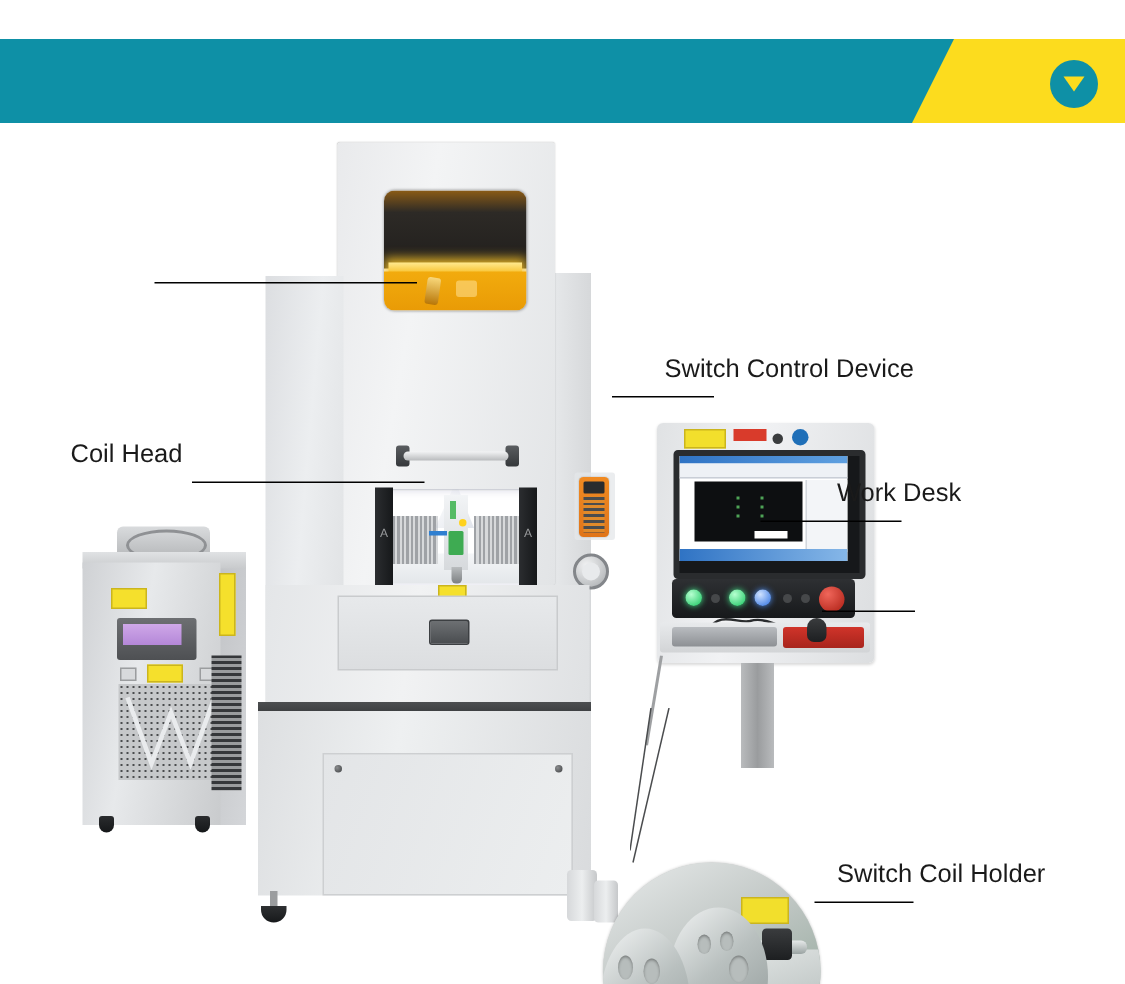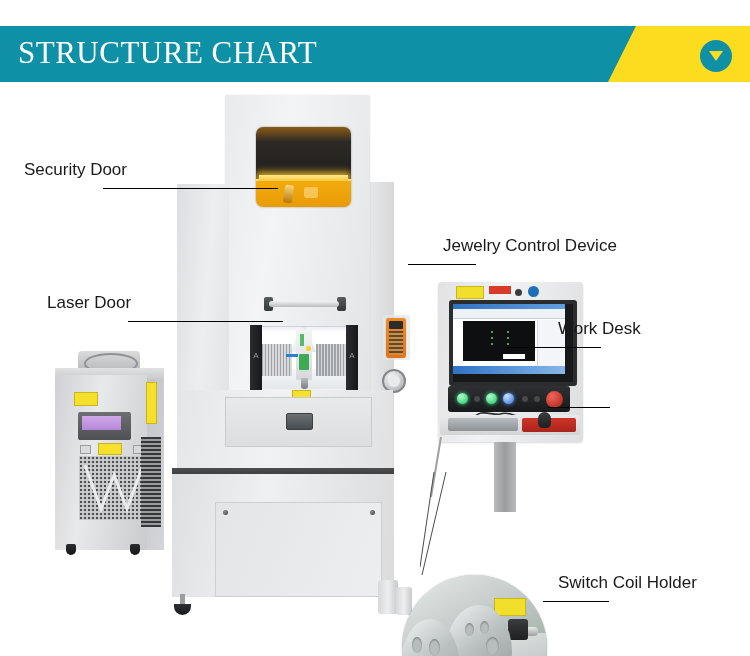--- a/index.html
+++ b/index.html
@@ -224,21 +224,20 @@
   .callout{position:absolute;font-family:"Liberation Sans", sans-serif;
     font-size:17px;color:#1a1a1a;white-space:nowrap;}
   .leader{position:absolute;background:#000000;height:1px;}
 </style>
 </head>
 <body>
 
 <div id="banner">
   <div class="bnr-yellow"></div>
   <div class="bnr-teal"></div>
-  <div id="banner-title">STRUCTURE CHART</div>
 </div>
 <div id="banner-badge">
   <div class="tri"></div>
 </div>
 
 <div id="stage">
 
   <div>
     <div class="chl-fan"></div>
     <div class="chl-fan-ring"></div>
@@ -389,27 +388,26 @@
     <div class="ins-disc" style="left:-2px;top:44px;width:60px;height:100px;"></div>
     <div class="ins-hole" style="left:10px;top:62px;width:10px;height:16px;"></div>
     <div class="ins-hole" style="left:27px;top:64px;width:11px;height:17px;"></div>
 
   </div>
   <svg style="position:absolute;left:420px;top:390px;width:30px;height:105px;">
     <path d="M26,0 L2,103" stroke="#4a4c4e" stroke-width="1" fill="none"></path>
     <path d="M14,0 L0,95" stroke="#4a4c4e" stroke-width="1" fill="none"></path>
   </svg>
 
-  <div class="callout" style="left:24px;top:78px;">Security Door</div>
   <div class="leader" style="left:103px;top:106px;width:175px;"></div>
 
-  <div class="callout" style="left:47px;top:211px;">Laser Door</div>
+  <div class="callout" style="left:47px;top:211px;">Coil Head</div>
   <div class="leader" style="left:128px;top:239px;width:155px;"></div>
 
-  <div class="callout" style="left:443px;top:154px;">Jewelry Control Device</div>
+  <div class="callout" style="left:443px;top:154px;">Switch Control Device</div>
   <div class="leader" style="left:408px;top:182px;width:68px;"></div>
 
   <div class="callout" style="left:558px;top:237px;">Work Desk</div>
   <div class="leader" style="left:507px;top:265px;width:94px;"></div>
 
   <div class="leader" style="left:548px;top:325px;width:62px;"></div>
 
   <div class="callout" style="left:558px;top:491px;">Switch Coil Holder</div>
   <div class="leader" style="left:543px;top:519px;width:66px;"></div>
 

